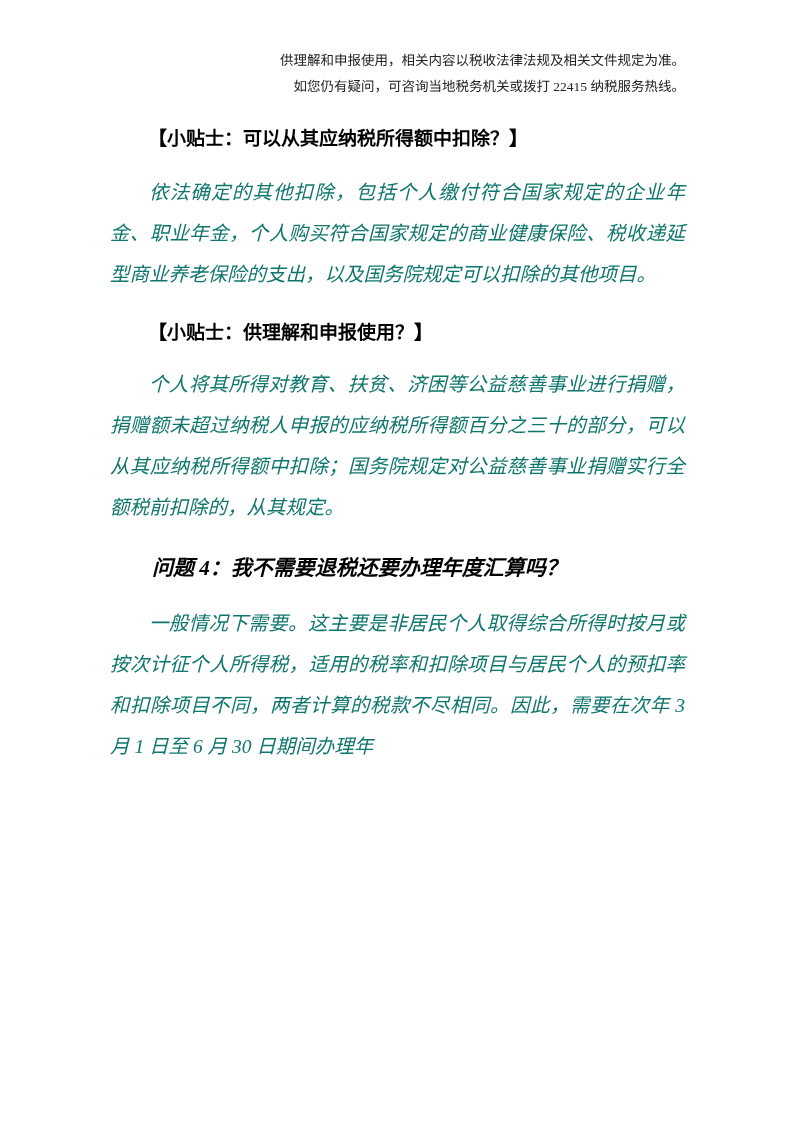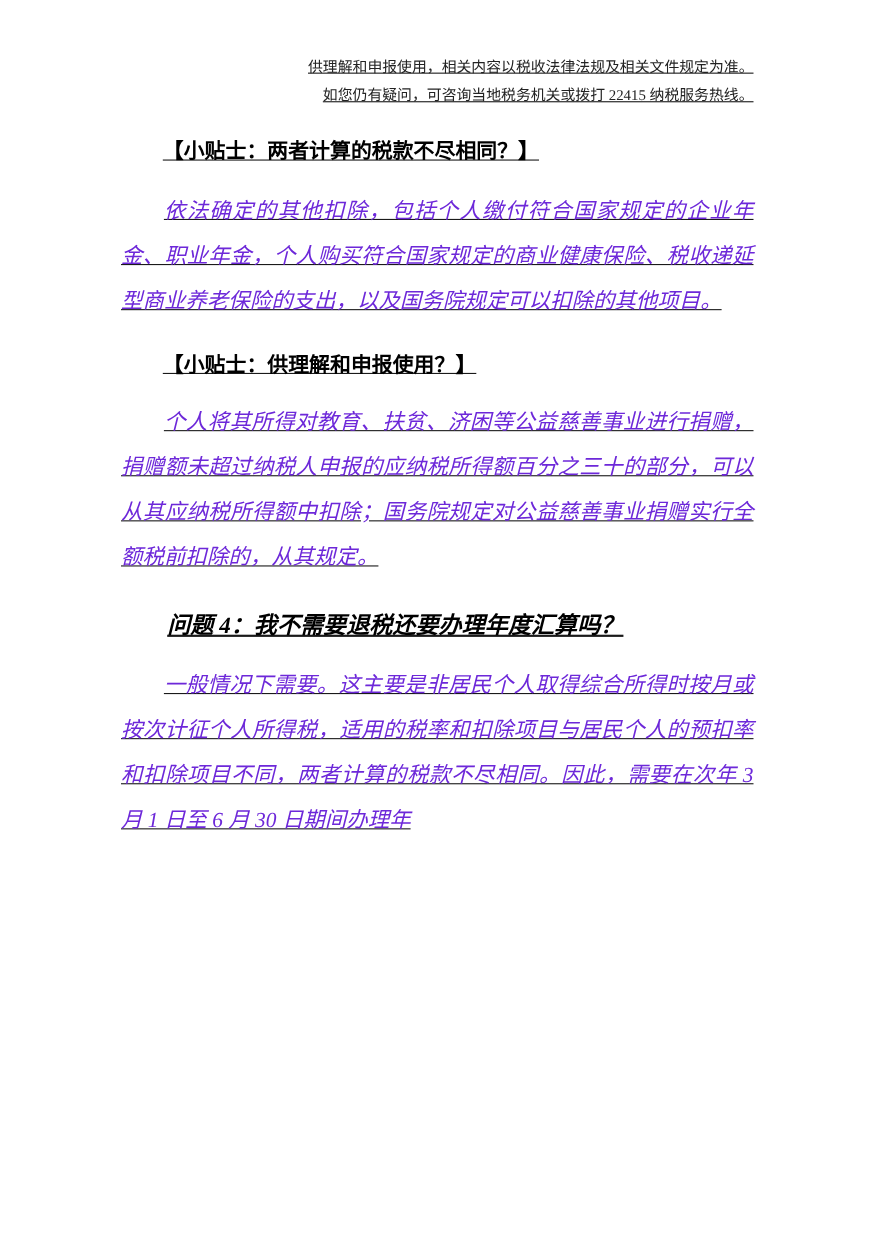--- a/index.html
+++ b/index.html
@@ -9,21 +9,20 @@
   }
   .page {
     position: relative;
     width: 793px;
     height: 886px;
     background: #ffffff;
     box-sizing: border-box;
     padding: 48px 108px 0 110px;
     color: #1a1a1a;
     overflow: hidden;
-    text-decoration: underline;
   }
   
   .doc-header {
     text-align: right;
     font-family: "Liberation Serif", "DejaVu Serif", serif;
     font-size: 13.5px;
     line-height: 26px;
     color: #222222;
   }
   
@@ -40,21 +39,21 @@
   .tip-heading.second { margin-top: 17px; }
   
   .body-para {
     font-family: "Liberation Serif", "DejaVu Serif", serif;
     font-style: italic;
     font-size: 19.5px;
     line-height: 41px;
     text-indent: 2em;
     text-align: justify;
     margin: 0;
-    color: #6d28d9;
+    color: #0f766e;
   }
   .body-para.p1 { margin-top: 13px; }
   .body-para.p2 { margin-top: 11px; }
   .body-para.a4 { margin-top: 10px; }
   .body-para.a5 { margin-top: 14px; }
   
   .question-heading {
     font-family: "Liberation Serif", "DejaVu Serif", serif;
     font-style: italic;
     font-weight: bold;
@@ -82,21 +81,21 @@
 </head>
 <body>
 
 <div class="page">
 
   <div class="doc-header">
     <div>供理解和申报使用，相关内容以税收法律法规及相关文件规定为准。</div>
     <div>如您仍有疑问，可咨询当地税务机关或拨打 22415 纳税服务热线。</div>
   </div>
 
-  <p class="tip-heading first">【小贴士：两者计算的税款不尽相同？】</p>
+  <p class="tip-heading first">【小贴士：可以从其应纳税所得额中扣除？】</p>
 
   <p class="body-para p1">依法确定的其他扣除，包括个人缴付符合国家规定的企业年金、职业年金，个人购买符合国家规定的商业健康保险、税收递延型商业养老保险的支出，以及国务院规定可以扣除的其他项目。</p>
 
   <p class="tip-heading second">【小贴士：供理解和申报使用？】</p>
 
   <p class="body-para p2">个人将其所得对教育、扶贫、济困等公益慈善事业进行捐赠，捐赠额未超过纳税人申报的应纳税所得额百分之三十的部分，可以从其应纳税所得额中扣除；国务院规定对公益慈善事业捐赠实行全额税前扣除的，从其规定。</p>
 
   <p class="question-heading q4">问题 4：我不需要退税还要办理年度汇算吗？</p>
 
 

